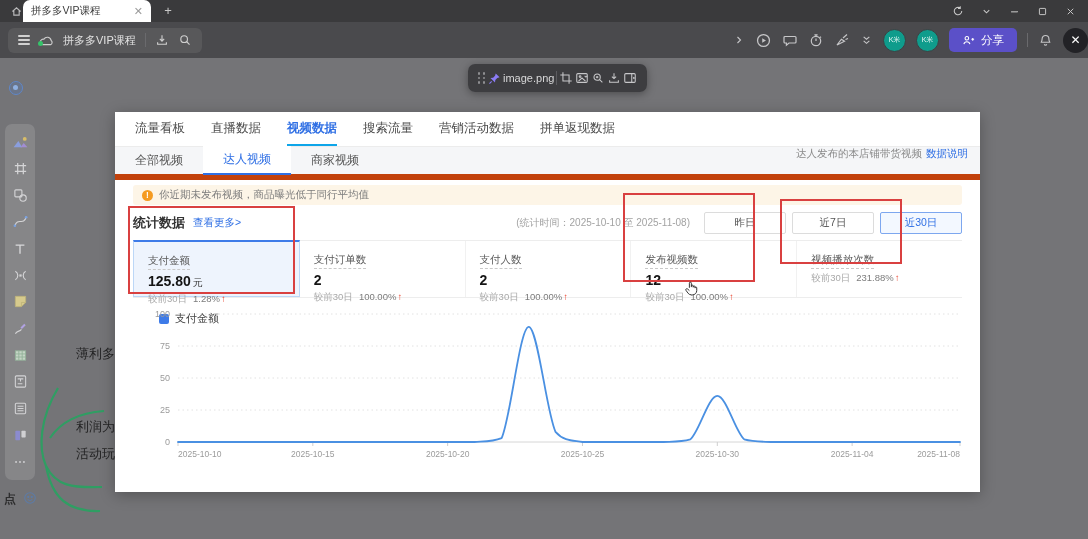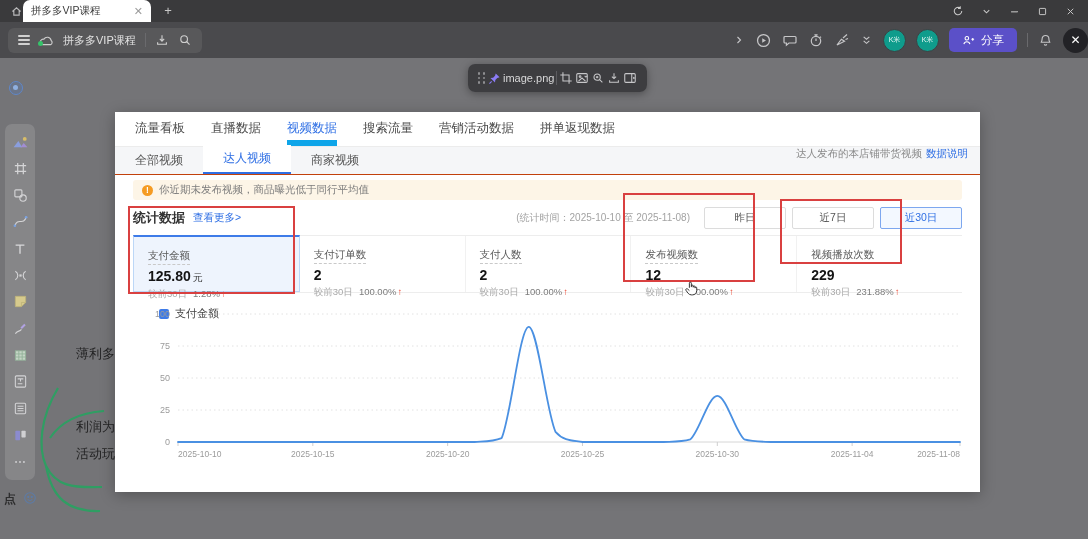--- a/index.html
+++ b/index.html
@@ -49,22 +49,22 @@
   .imgbar{left:468px;top:6px;height:28px;border-radius:7px;background:rgba(58,58,61,.95);
           box-shadow:0 2px 8px rgba(0,0,0,.35);display:flex;align-items:center;padding:0 10px;gap:2px;z-index:3}
   .dots6{display:grid;grid-template-columns:3px 3px;grid-gap:2px}
   .dots6 i{width:2.4px;height:2.4px;border-radius:50%;background:#8f8f92}
   .imgbar .fname{font-size:11px;color:#d8d8d9}
   .imgbar .icb{color:#c7c7c9;cursor:pointer;display:flex}
   
   .panel{left:115px;top:54px;width:865px;height:380px;background:#fff;z-index:2;box-shadow:0 3px 14px rgba(0,0,0,.28)}
   .tabsrow{display:flex;gap:26px;padding:8px 0 0 20px;border-bottom:1px solid #ececec;height:26px;box-sizing:content-box}
   .tab{font-size:12.5px;color:#4a4a4a;padding-bottom:7px;cursor:pointer;white-space:nowrap}
-  .tab.active{color:#2f6fe4;border-bottom:6px solid #0ea5e9;font-weight:400}
-  .subtabs{height:27px;background:#f5f6f8;display:flex;align-items:flex-end;position:relative;border-bottom:1px solid #c2410c}
+  .tab.active{color:#2f6fe4;border-bottom:2px solid #0ea5e9;font-weight:700}
+  .subtabs{height:27px;background:#f5f6f8;display:flex;align-items:center;position:relative;border-bottom:6px solid #c2410c}
   .stab{font-size:12px;color:#555;padding:0 20px;line-height:27px;cursor:pointer}
   .stab.active{background:#fff;color:#2f6fe4;border-bottom:2px solid #2f6fe4;box-sizing:border-box}
   .rnote{position:absolute;right:12px;top:0;font-size:10.5px;color:#8a8a8a}
   .rnote a{color:#2f6fe4;text-decoration:none;margin-left:4px;cursor:pointer}
   .warn{margin:5px 18px 0;height:20px;background:#fdf5e7;border-radius:3px;display:flex;align-items:center;
         padding:0 9px;gap:6px}
   .warn .wic{width:11px;height:11px;border-radius:50%;background:#f59b22;color:#fff;font-size:8.5px;
              display:flex;align-items:center;justify-content:center;font-weight:700}
   .warn .wt{font-size:10.5px;color:#7c7c7c}
   .statshead{margin:7px 18px 0;display:flex;align-items:center}
@@ -416,21 +416,20 @@
         <div class="cv"><span>2</span><span class="unit"></span></div>
         <div class="cd"><span>较前30日</span><span class="pct">100.00%</span><span class="arr">↑</span></div>
       </div>
       <div class="card">
         <span class="cl">发布视频数</span>
         <div class="cv"><span>12</span><span class="unit"></span></div>
         <div class="cd"><span>较前30日</span><span class="pct">100.00%</span><span class="arr">↑</span></div>
       </div>
       <div class="card">
         <span class="cl">视频播放次数</span>
-        <div class="cv"><span>229</span><span class="unit"></span></div>
         <div class="cd"><span>较前30日</span><span class="pct">231.88%</span><span class="arr">↑</span></div>
       </div>
     </div>
     <div class="legend">
       <span class="sq"></span>
       <span class="lt">支付金额</span>
     </div>
     <div class="chartwrap">
       <svg id="chartSvg" width="865" height="173" viewBox="0 0 865 173">
           <line x1="63" y1="143" x2="845" y2="143" stroke="#d6d6d6" stroke-width="1" stroke-dasharray="none"></line>

